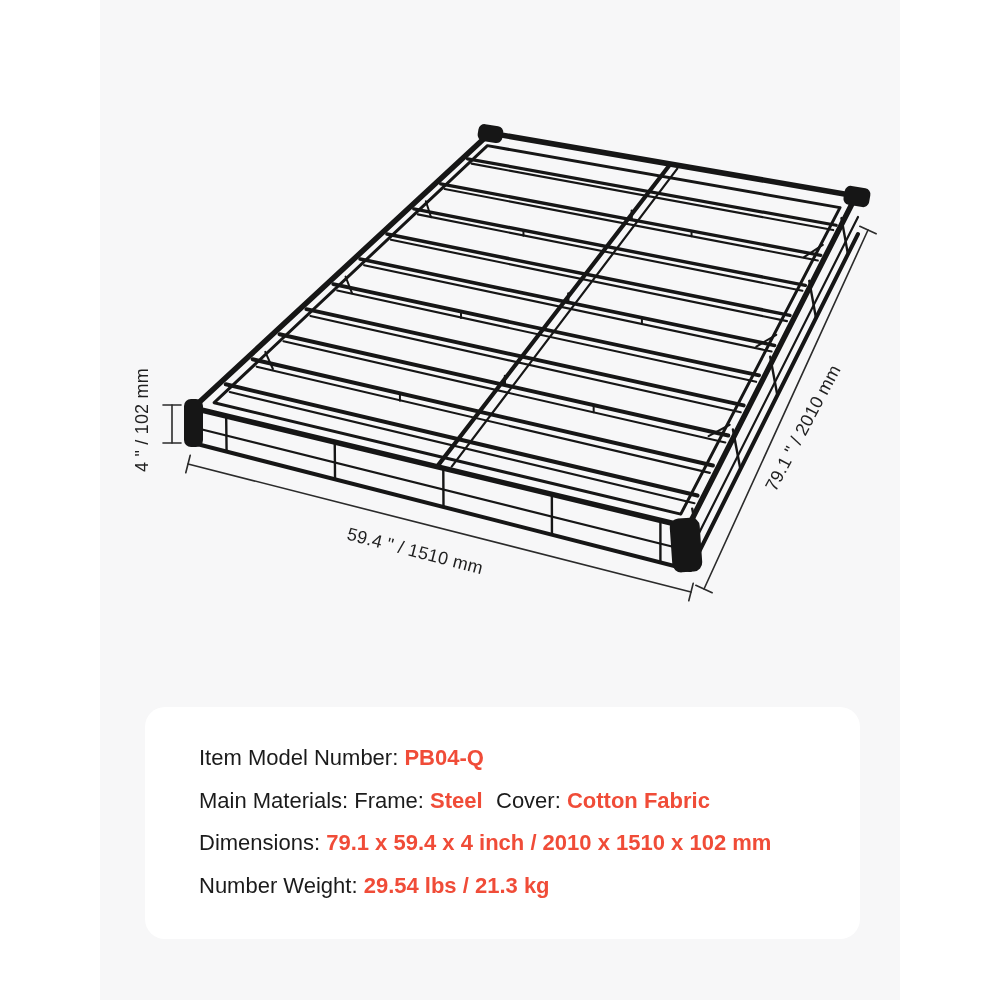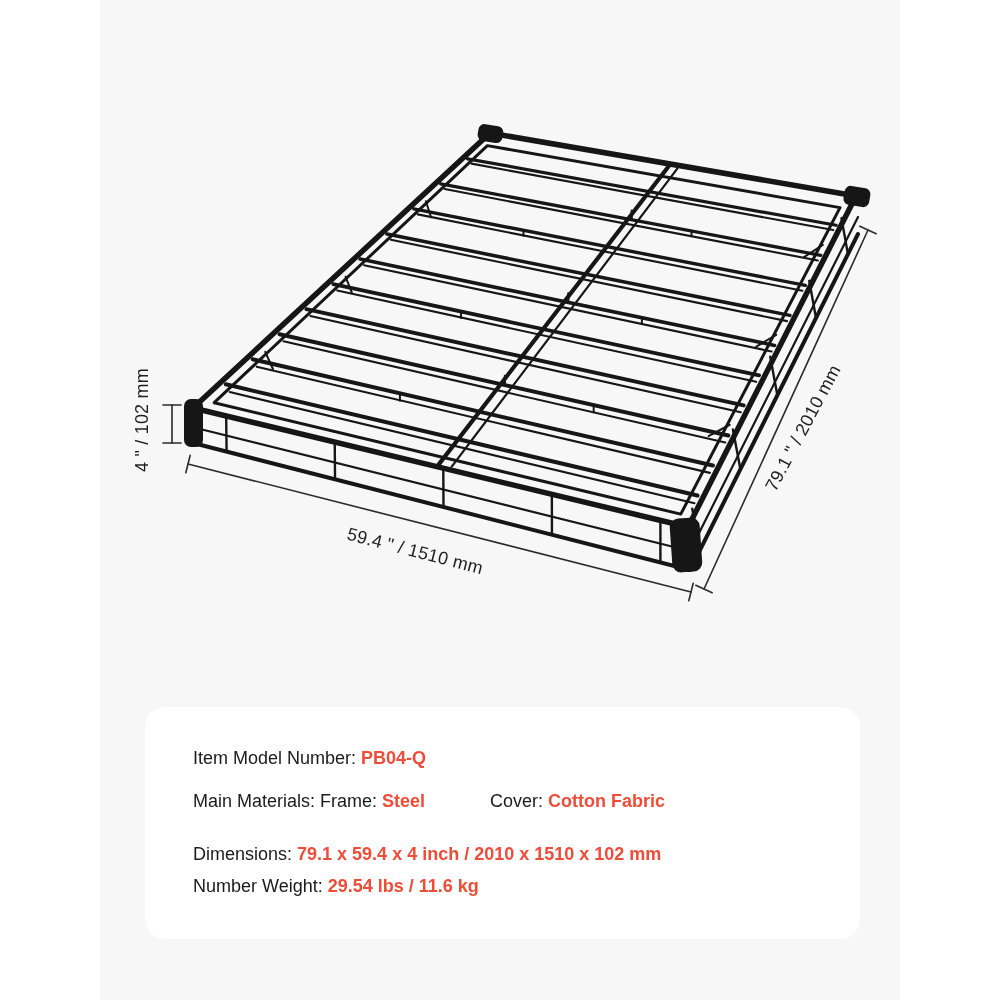--- a/index.html
+++ b/index.html
@@ -26,22 +26,22 @@
     font-size:18px;line-height:22px;letter-spacing:.2px;
   }
   #dim-height{left:142px;top:420px;transform:translate(-50%,-50%) rotate(-90deg);}
   #dim-width{left:415px;top:551px;transform:translate(-50%,-50%) rotate(14.5deg);}
   #dim-length{left:803px;top:428px;transform:translate(-50%,-50%) rotate(-62deg);}
   .spec-panel{
     position:absolute;left:145px;top:707px;width:715px;height:232px;
     background:#ffffff;border-radius:20px;
   }
   .spec-row{
-    position:absolute;left:10px;width:100%;height:26px;line-height:26px;
-    font-size:18px;color:var(--ink);
+    position:absolute;left:16px;width:100%;height:26px;line-height:26px;
+    font-size:22px;color:var(--ink);
   }
   .spec-col{position:absolute;top:0;white-space:nowrap;}
   .spec-col.c1{left:38px;}
   .spec-col.c2{left:335px;}
   .spec-label{color:var(--ink);font-weight:400;}
   .spec-value{color:var(--accent);font-weight:700;}
 </style>
 </head>
 <body>
 
@@ -123,19 +123,19 @@
 <div class="dim-label" id="dim-length">79.1 " / 2010 mm</div>
 
 <div class="spec-panel" id="spec-panel">
     <div class="spec-row" style="top: 38px;">
       <div class="spec-col c1"><span class="spec-label">Item Model Number: </span><span class="spec-value">PB04-Q</span></div>
     </div>
     <div class="spec-row" style="top: 81px;">
       <div class="spec-col c1"><span class="spec-label">Main Materials: Frame: </span><span class="spec-value">Steel</span></div>
       <div class="spec-col c2"><span class="spec-label">Cover: </span><span class="spec-value">Cotton Fabric</span></div>
     </div>
-    <div class="spec-row" style="top: 123px; margin-top: 11px;">
+    <div class="spec-row" style="top: 123px;">
       <div class="spec-col c1"><span class="spec-label">Dimensions: </span><span class="spec-value">79.1 x 59.4 x 4 inch / 2010 x 1510 x 102 mm</span></div>
     </div>
     <div class="spec-row" style="top: 166px;">
-      <div class="spec-col c1"><span class="spec-label">Number Weight: </span><span class="spec-value">29.54 lbs / 11.6 kg</span></div>
+      <div class="spec-col c1"><span class="spec-label">Number Weight: </span><span class="spec-value">29.54 lbs / 21.3 kg</span></div>
     </div>
   </div>
 
 </body></html>

